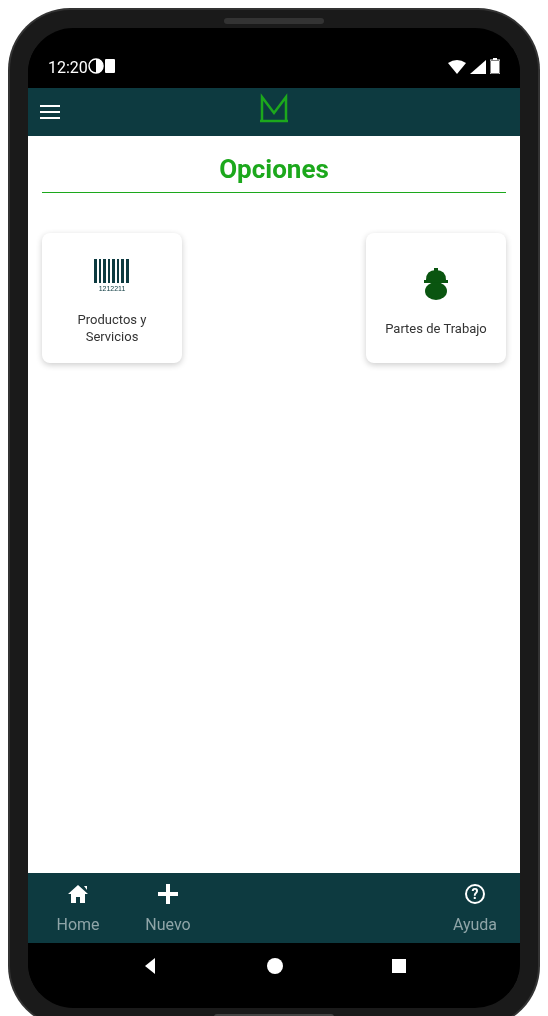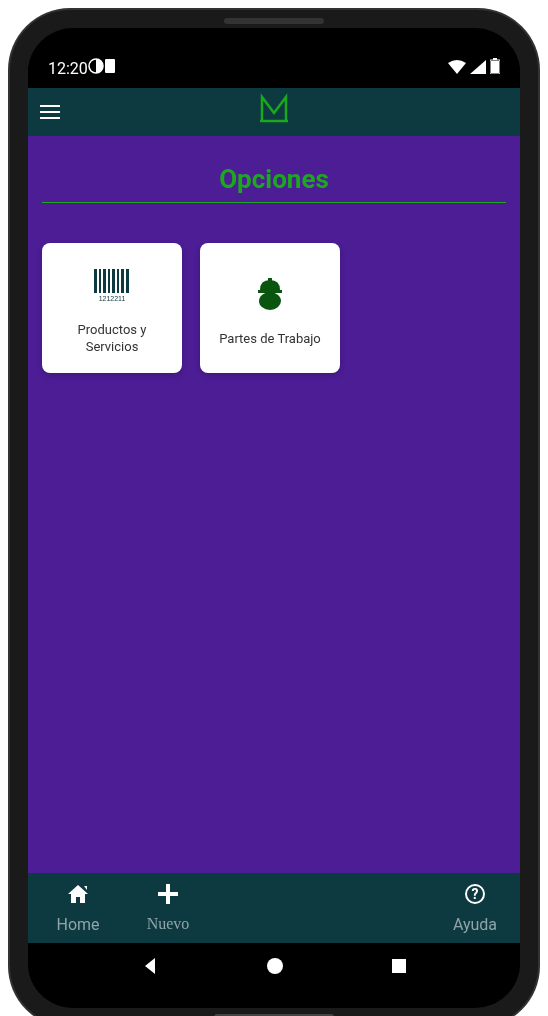--- a/index.html
+++ b/index.html
@@ -56,21 +56,21 @@
       height: 40px;
       background: #000;
       display: flex;
       align-items: center;
       justify-content: space-between;
       padding: 0 20px;
       color: #fff;
       font-size: 16px;
       margin-top: 20px;
     }
-    .status-left { display: flex; align-items: center; }
+    .status-left { display: flex; align-items: flex-start; }
     .status-right { display: flex; align-items: center; gap: 4px; }
     .app-bar {
       height: 48px;
       background: #0d3a40;
       display: flex;
       align-items: center;
       padding: 0 12px;
       position: relative;
     }
     .hamburger {
@@ -88,37 +88,37 @@
     .app-logo {
       position: absolute;
       left: 50%;
       transform: translateX(-50%);
       color: #1ca81c;
       font-size: 28px;
       font-weight: bold;
     }
     .content {
       flex: 1;
-      background: #4c1d95;
-      padding: 28px 14px;
+      background: #ffffff;
+      padding: 18px 14px;
       overflow: hidden;
     }
     .page-title {
       text-align: center;
       color: #1ca81c;
       font-size: 26px;
       font-weight: bold;
       padding-bottom: 8px;
       border-bottom: 1px solid #1ca81c;
       margin-bottom: 40px;
     }
     .card-grid {
       display: flex;
       gap: 18px;
-      justify-content: flex-start;
+      justify-content: space-between;
     }
     .card {
       width: 140px;
       height: 130px;
       background: #fff;
       border-radius: 8px;
       box-shadow: 0 2px 6px rgba(0,0,0,0.2);
       display: flex;
       flex-direction: column;
       align-items: center;
@@ -149,21 +149,21 @@
     .nav-item {
       display: flex;
       flex-direction: column;
       align-items: center;
       gap: 6px;
       cursor: pointer;
       color: #fff;
       min-width: 70px;
     }
     .nav-item:nth-child(1) { margin-left: 5px; }
-    .nav-item:nth-child(2) { margin-left: 20px; font-family: Liberation Serif, serif; }
+    .nav-item:nth-child(2) { margin-left: 20px; }
     .nav-spacer { flex: 1; }
     .nav-label {
       font-size: 16px;
       color: #8fa5a8;
     }
     .system-nav {
       height: 50px;
       background: #000;
       display: flex;
       align-items: center;

